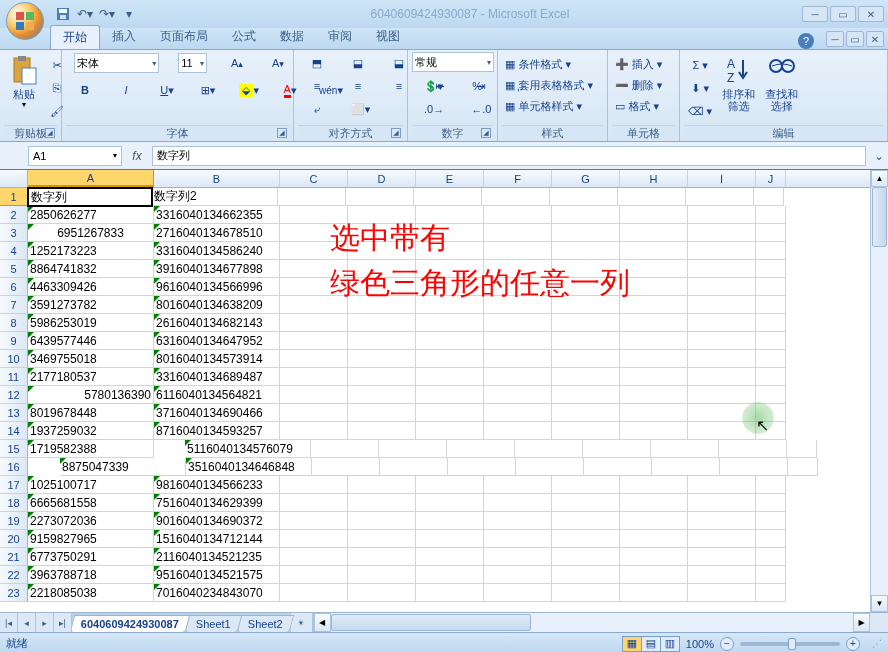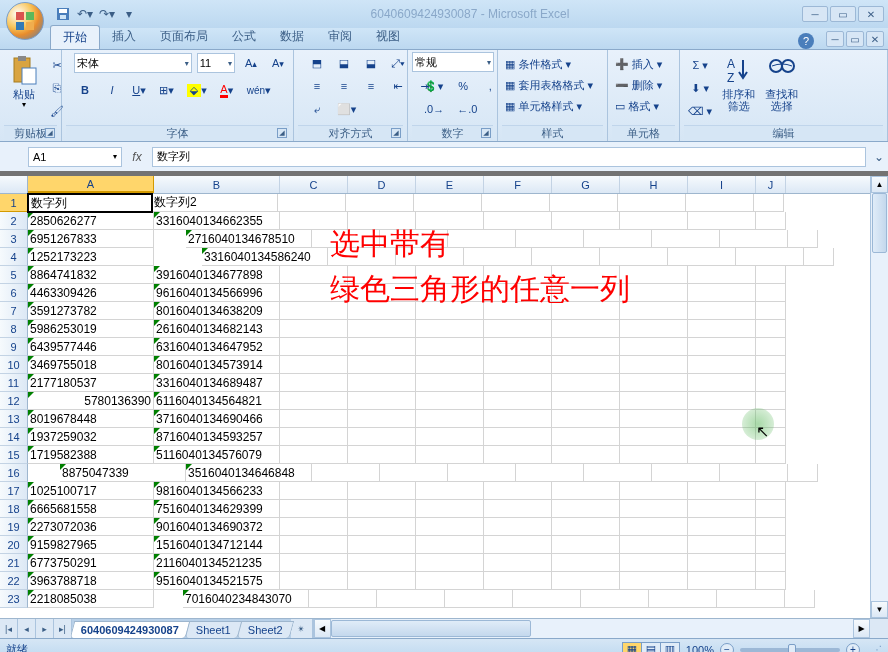--- a/index.html
+++ b/index.html
@@ -24,28 +24,28 @@
 
 .ribbon { height: 92px; background: linear-gradient(#e8f1fb,#d6e6f5); display: flex; border-bottom:1px solid #8aa9ca; }
 .rgroup { border-right: 1px solid #abc4de; padding: 2px 4px 0 4px; display: flex; flex-direction: column; }
 .rgroup-body { flex: 1; display: flex; align-items: flex-start; gap: 2px; }
 .rgroup-label { height: 16px; text-align: center; font-size: 11px; color: #3b5e86; background:#d6e6f5; border-top:1px solid #c0d5eb; position:relative;}
 .dlg-launch { position:absolute; right:2px; top:2px; width:10px; height:10px; border:1px solid #7a9ec7; font-size:7px; display:flex; align-items:center; justify-content:center; color:#3b5e86;}
 .big-btn { display: flex; flex-direction: column; align-items: center; justify-content: center; padding: 2px 4px; min-width: 40px; }
 .big-btn .icon { width: 32px; height: 32px; display:flex; align-items:center; justify-content:center; }
 .big-btn .lbl { font-size: 11px; color: #15428b; margin-top: 2px; line-height:1.1; text-align:center;}
 .col { display: flex; flex-direction: column; gap: 1px; }
-.row { display: flex; gap: 5px; align-items: center; padding-left: 8px; }
+.row { display: flex; gap: 19px; align-items: center; padding-left: 8px; }
 .sm-btn { height: 22px; min-width: 22px; padding: 0 3px; border: 1px solid transparent; display: flex; align-items: center; justify-content: center; font-size: 11px; color: #15428b; }
 .combo { height: 20px; background: #fff; border: 1px solid #abc4de; display: flex; align-items: center; padding: 0 2px; font-size: 11px; }
 .combo .dd { margin-left: auto; font-size: 8px; color:#3b5e86;}
 .menu-item { height:20px; display:flex; align-items:center; padding:0 3px; font-size:11px; color:#15428b; gap:3px;}
 
 
-.fbar-row { height: 34px; background: #e8f1fb; display: flex; align-items:center; border-bottom:5px solid #737373;}
+.fbar-row { height: 28px; background: #e8f1fb; display: flex; align-items:center; border-bottom:1px solid #737373;}
 .name-box { width: 94px; height: 20px; background: #fff; border: 1px solid #abc4de; margin: 1px 0 1px 28px; display:flex; align-items:center; padding:0 4px; font-size:11px;}
 .name-box .dd{margin-left:auto; font-size:8px;}
 .fbar-btns { display:flex; padding:0 4px;}
 .fbar-btn { width:22px; height:20px; display:flex; align-items:center; justify-content:center; font-style:italic; color:#555;}
 .fbar { flex:1; height:20px; background:#fff; border:1px solid #abc4de; margin:1px 4px 1px 0; padding:0 4px; font-size:11px; display:flex; align-items:center;}
 .fbar-expand{width:18px; display:flex;align-items:center;justify-content:center; color:#3b5e86;}
 
 
 .grid-wrap { display:flex; height: 442px; background:#fff;}
 .grid-main { flex:1; position:relative; overflow:hidden;}
@@ -397,25 +397,25 @@
           </div>
           <div class="cell" style="width: 68px;">
             <span></span>
           </div>
           <div class="cell" style="width: 30px;">
             <span></span>
           </div>
         </div>
         <div class="grow">
           <div class="rh">3</div>
-          <div class="cell" style="width: 126px;">
+          <div class="cell" style="width: 126px; justify-content: center;">
             <div class="err-tri"></div>
             <span>6951267833</span>
           </div>
-          <div class="cell" style="width: 126px; margin-left: 32px;">
+          <div class="cell" style="width: 126px;">
             <div class="err-tri"></div>
             <span>2716040134678510</span>
           </div>
           <div class="cell" style="width: 68px;">
             <span></span>
           </div>
           <div class="cell" style="width: 68px;">
             <span></span>
           </div>
           <div class="cell" style="width: 68px;">
@@ -436,21 +436,21 @@
           <div class="cell" style="width: 30px;">
             <span></span>
           </div>
         </div>
         <div class="grow">
           <div class="rh">4</div>
           <div class="cell" style="width: 126px;">
             <div class="err-tri"></div>
             <span>1252173223</span>
           </div>
-          <div class="cell" style="width: 126px; margin-left: 48px;">
+          <div class="cell" style="width: 126px;">
             <div class="err-tri"></div>
             <span>3316040134586240</span>
           </div>
           <div class="cell" style="width: 68px;">
             <span></span>
           </div>
           <div class="cell" style="width: 68px;">
             <span></span>
           </div>
           <div class="cell" style="width: 68px;">
@@ -821,21 +821,21 @@
           <div class="cell" style="width: 30px;">
             <span></span>
           </div>
         </div>
         <div class="grow">
           <div class="rh">15</div>
           <div class="cell" style="width: 126px;">
             <div class="err-tri"></div>
             <span>1719582388</span>
           </div>
-          <div class="cell" style="width: 126px;">
+          <div class="cell" style="width: 126px; margin-left: 31px;">
             <div class="err-tri"></div>
             <span>5116040134576079</span>
           </div>
           <div class="cell" style="width: 68px;">
             <span></span>
           </div>
           <div class="cell" style="width: 68px;">
             <span></span>
           </div>
           <div class="cell" style="width: 68px;">
@@ -1101,21 +1101,21 @@
           <div class="cell" style="width: 30px;">
             <span></span>
           </div>
         </div>
         <div class="grow">
           <div class="rh">23</div>
           <div class="cell" style="width: 126px;">
             <div class="err-tri"></div>
             <span>2218085038</span>
           </div>
-          <div class="cell" style="width: 126px; margin-left: 29px;">
+          <div class="cell" style="width: 126px;">
             <div class="err-tri"></div>
             <span>7016040234843070</span>
           </div>
           <div class="cell" style="width: 68px;">
             <span></span>
           </div>
           <div class="cell" style="width: 68px;">
             <span></span>
           </div>
           <div class="cell" style="width: 68px;">

